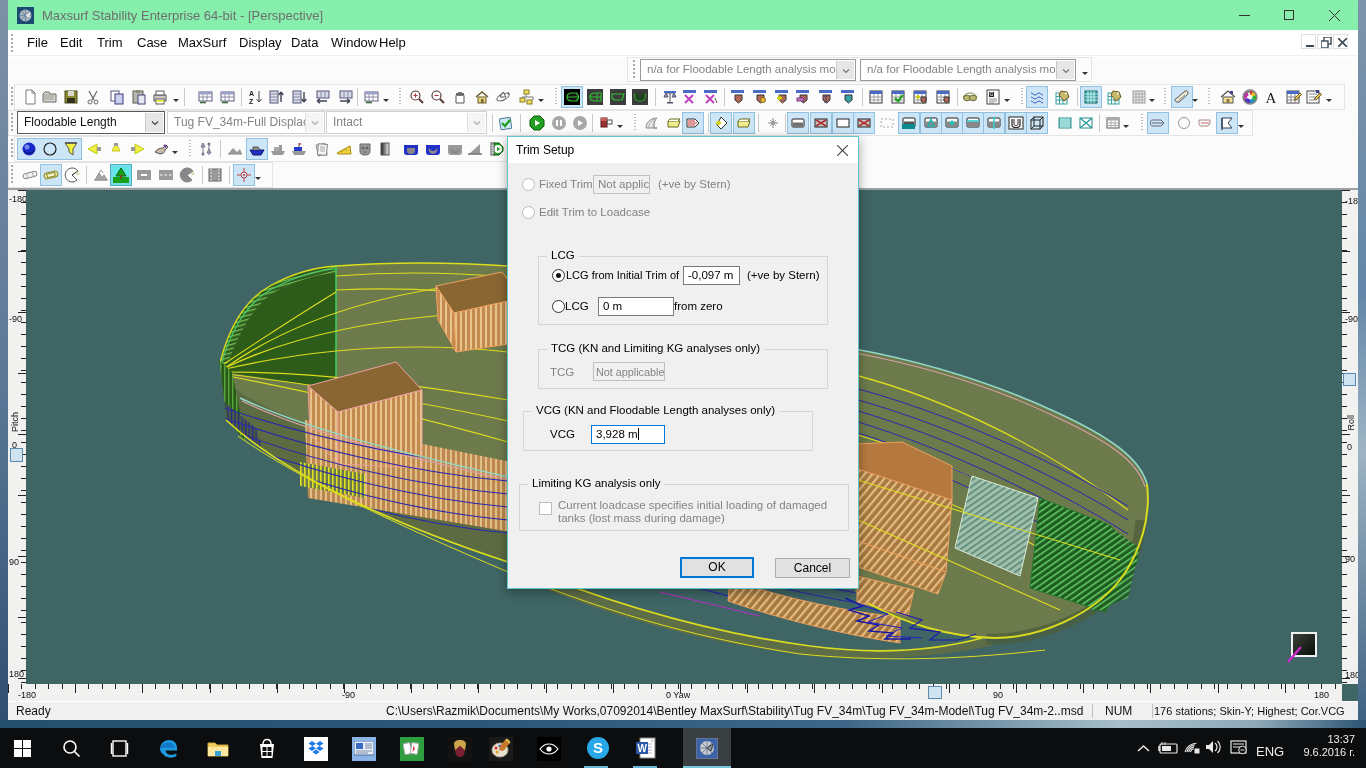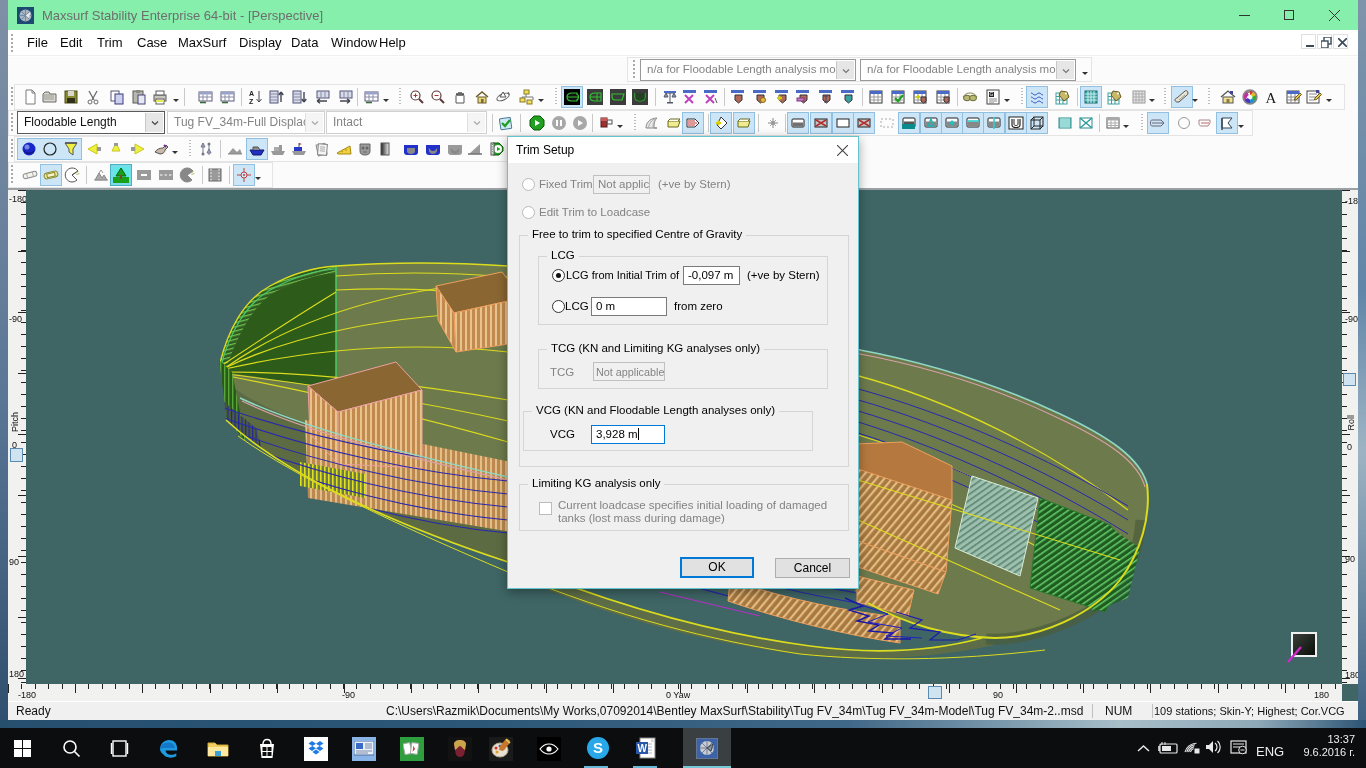--- a/index.html
+++ b/index.html
@@ -883,51 +883,48 @@
             <path d="M4 24L17 9" stroke="#cc28cc" stroke-width="2.4"></path>
           </svg>
         </div>
       </div>
       <div id="status">
         <div style="position:absolute;left:8px;top:2px">Ready</div>
         <div style="position:absolute;left:378px;top:2px">C:\Users\Razmik\Documents\My Works,07092014\Bentley MaxSurf\Stability\Tug FV_34m\Tug FV_34m-Model\Tug FV_34m-2..msd</div>
         <div style="position:absolute;left:1084px;top:2px;width:1px;height:14px;background:#c0c0c0"></div>
         <div style="position:absolute;left:1097px;top:2px">NUM</div>
         <div style="position:absolute;left:1144px;top:2px;width:1px;height:14px;background:#c0c0c0"></div>
-        <div style="position:absolute;left:1146px;top:3px;font-size:11px">109 stations; Skin-Y; Highest; Cor.VCG</div>
+        <div style="position:absolute;left:1146px;top:3px;font-size:11px">176 stations; Skin-Y; Highest; Cor.VCG</div>
       </div>
     </div>
     <div id="deskL"></div>
     <div id="deskR"></div>
     <div id="deskB"></div>
     <div id="dialog">
       <div id="dlgtitle"></div>
       <div style="position:absolute;left:8px;top:6px;font-size:12px">Trim Setup</div>
       <svg style="position:absolute;left:329px;top:8px" width="11" height="11" viewBox="0 0 11 11">
         <path d="M0 0l11 11M11 0L0 11" stroke="#444" stroke-width="1.1"></path>
       </svg>
       <div class="radio dis" style="left:14px;top:41px"></div>
       <div class="gray" style="position:absolute;left:31px;top:41px">Fixed Trim</div>
       <div class="tbox dis" style="left:85px;top:38px;width:57px;height:19px">Not applica</div>
       <div class="gray" style="position:absolute;left:150px;top:41px">(+ve by Stern)</div>
       <div class="radio dis" style="left:14px;top:69px"></div>
       <div class="gray" style="position:absolute;left:31px;top:69px">Edit Trim to Loadcase</div>
-      <div class="grp" style="left:11px;top:98px;width:330px;height:232px">
-        <div class="grplab" style="left:8px">Free to trim to specified Centre of Gravity</div>
-      </div>
       <div class="grp" style="left:30px;top:119px;width:290px;height:69px">
         <div class="grplab" style="left:8px">LCG</div>
       </div>
       <div class="radio on" style="left:44px;top:132px"></div>
       <div style="position:absolute;left:58px;top:132px;font-size:11px">LCG from Initial Trim of</div>
       <div class="tbox" style="left:175px;top:129px;width:57px;height:19px">-0,097 m</div>
       <div style="position:absolute;left:239px;top:132px">(+ve by Stern)</div>
       <div class="radio" style="left:44px;top:163px"></div>
       <div style="position:absolute;left:57px;top:163px">LCG</div>
-      <div class="tbox" style="left:83px;top:160px;width:76px;height:19px">0 m</div>
+      <div class="tbox" style="left:90px;top:160px;width:76px;height:19px">0 m</div>
       <div style="position:absolute;left:166px;top:163px">from zero</div>
       <div class="grp" style="left:30px;top:212px;width:290px;height:40px">
         <div class="grplab" style="left:8px">TCG (KN and Limiting KG analyses only)</div>
       </div>
       <div class="gray" style="position:absolute;left:42px;top:229px">TCG</div>
       <div class="tbox dis" style="left:85px;top:225px;width:72px;height:19px;font-size:10.8px;padding:3px 2px">Not applicable</div>
       <div class="grp" style="left:15px;top:274px;width:290px;height:40px">
         <div class="grplab" style="left:8px">VCG (KN and Floodable Length analyses only)</div>
       </div>
       <div style="position:absolute;left:42px;top:291px">VCG</div>

